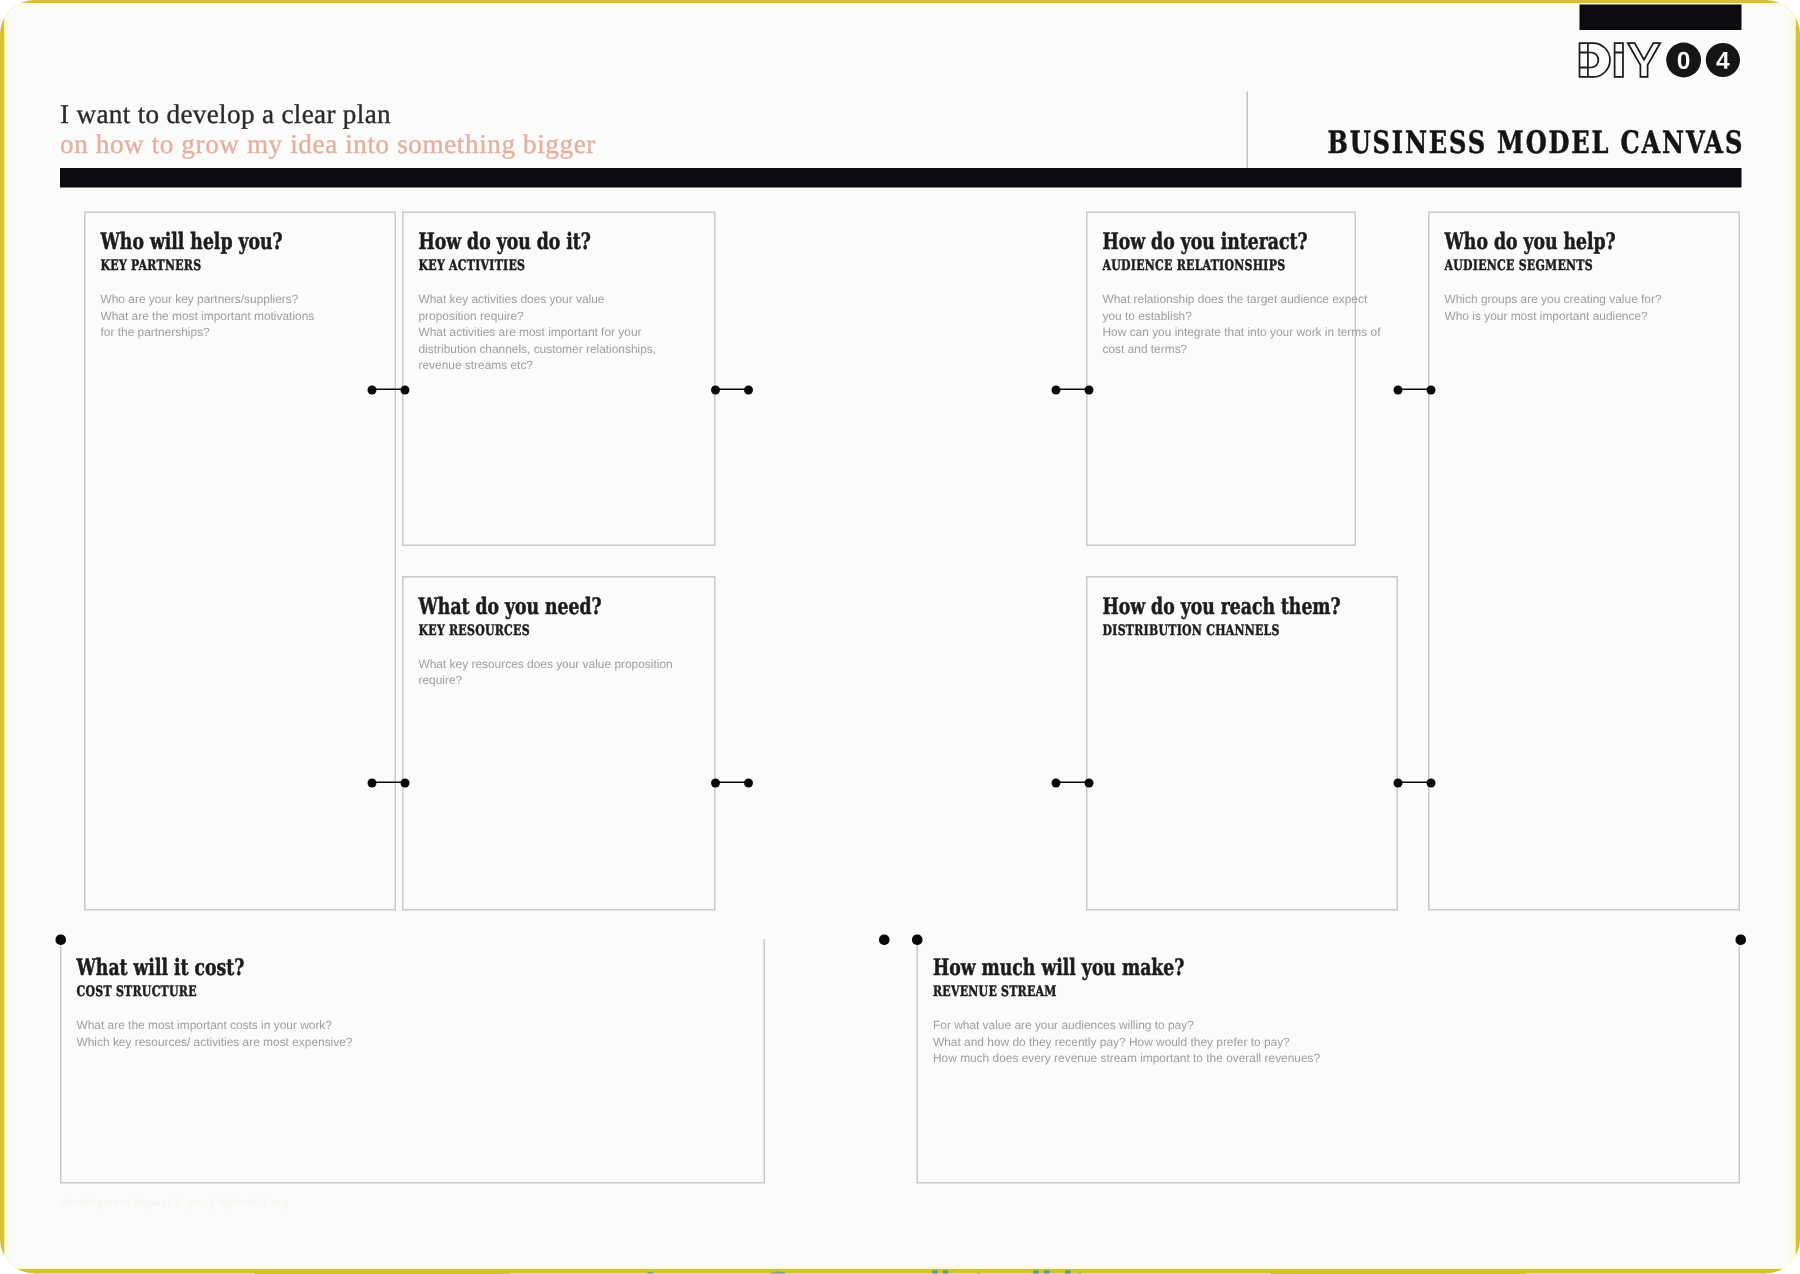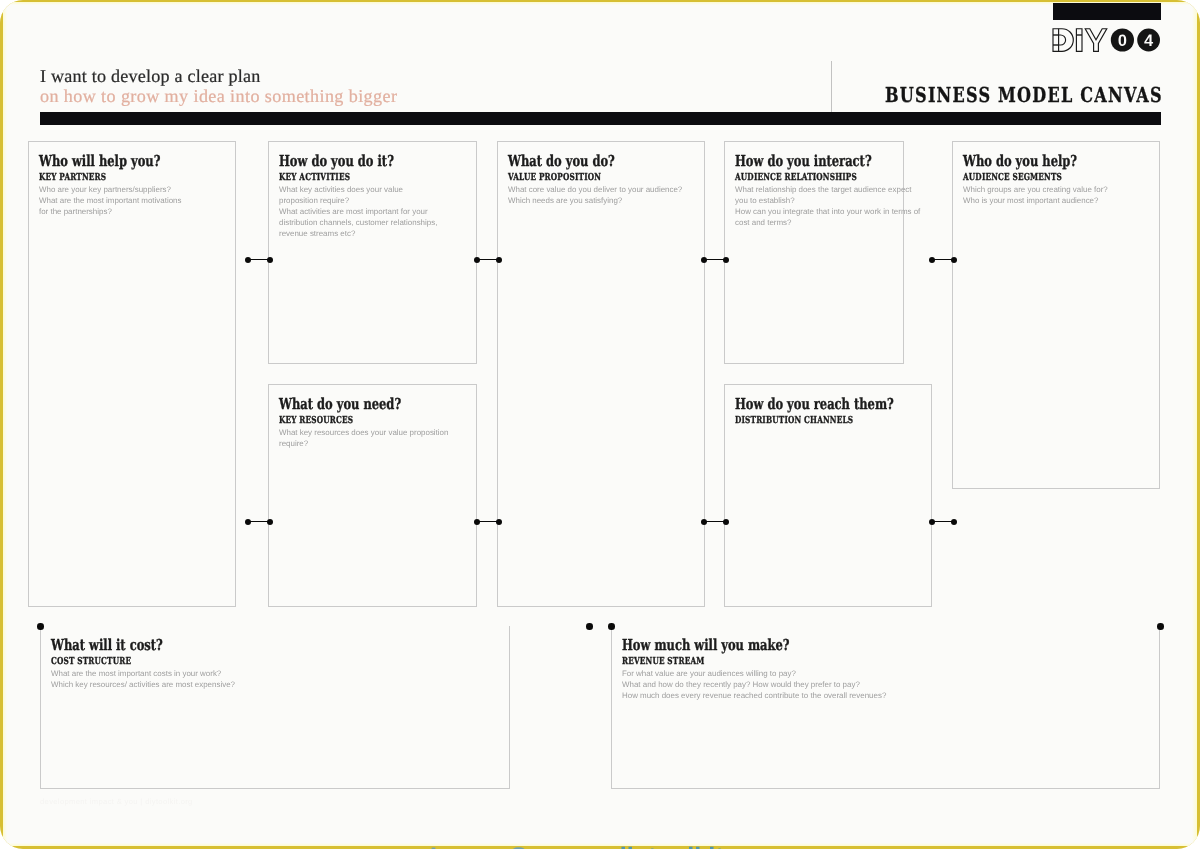--- a/index.html
+++ b/index.html
@@ -25,40 +25,40 @@
   .vdiv{position:absolute;left:831px;top:61px;width:1px;height:52px;background:#c2c2c2;}
   .bmc-title{position:absolute;left:885px;top:83px;
              font-family:"DejaVu Serif Condensed","DejaVu Serif",serif;
              font-weight:bold;font-size:20.6px;letter-spacing:1.4px;color:#141414;white-space:nowrap;
              -webkit-text-stroke:0.3px #141414;
              transform:scaleX(0.868);transform-origin:0 0;}
   .blackbar-main{position:absolute;left:40px;top:112px;width:1121px;height:12.5px;background:#0c0c10;}
 
   
   .box{position:absolute;border:1px solid #cacaca;box-sizing:border-box;}
-  #b-key-partners          {left:28px;  top:141px; width:208px; height:466px;}
+  #b-key-partners          {left:56px;  top:141px; width:208px; height:466px;}
   #b-key-activities        {left:268px; top:141px; width:209px; height:223px;}
   #b-key-resources         {left:268px; top:384px; width:209px; height:223px;}
   #b-value-proposition     {left:497px; top:141px; width:208px; height:466px;}
   #b-audience-relationships{left:724px; top:141px; width:180px; height:223px;}
   #b-distribution-channels {left:724px; top:384px; width:208px; height:223px;}
-  #b-audience-segments     {left:952px; top:141px; width:208px; height:348px;}
+  #b-audience-segments     {left:952px; top:141px; width:208px; height:466px;}
   #b-cost-structure        {left:40px;  top:626px; width:470px; height:163px;}
   #b-revenue-stream        {left:611px; top:626px; width:549px; height:163px;}
   .pad{position:absolute;left:10px;top:12px;right:8px;}
   .t{font-family:"DejaVu Serif Condensed","DejaVu Serif",serif;font-weight:bold;font-size:15.1px;
      color:#1c1c1c;line-height:15px;letter-spacing:0px;white-space:nowrap;
      -webkit-text-stroke:0.34px #1c1c1c;
      transform:scaleX(0.846);transform-origin:0 0;}
   .s{font-family:"DejaVu Serif Condensed","DejaVu Serif",serif;font-weight:bold;font-size:9.6px;
      letter-spacing:.2px;color:#1c1c1c;line-height:12px;white-space:nowrap;margin-top:3px;
      -webkit-text-stroke:0.3px #1c1c1c;
      transform:scaleX(0.846);transform-origin:0 0;}
   .b{font-family:"Liberation Sans",sans-serif;font-size:7.95px;line-height:11px;color:#9e9e9e;
-     letter-spacing:0px;}
+     margin-top:10px;letter-spacing:0px;}
   .b div{white-space:nowrap;}
 
   
   .conn{position:absolute;height:6px;}
   .conn .bar{position:absolute;left:2px;right:2px;top:2.1px;height:1.9px;background:#0a0a0a;}
   .conn .d{position:absolute;top:0;width:6px;height:6px;border-radius:50%;background:#0a0a0a;}
   .conn .d.l{left:0;} .conn .d.r{right:0;}
 
   
   .bbox{position:absolute;box-sizing:border-box;border:1px solid #cacaca;border-top:none;}
@@ -142,30 +142,20 @@
   <div class="box" id="b-key-resources">
     <div class="pad">
       <div class="t">What do you need?</div>
       <div class="s">KEY RESOURCES</div>
       <div class="b">
         <div>What key resources does your value proposition</div>
         <div>require?</div>
       </div>
     </div>
   </div>
-  <div class="box" id="b-value-proposition">
-    <div class="pad">
-      <div class="t">What do you do?</div>
-      <div class="s">VALUE PROPOSITION</div>
-      <div class="b">
-        <div>What core value do you deliver to your audience?</div>
-        <div>Which needs are you satisfying?</div>
-      </div>
-    </div>
-  </div>
   <div class="box" id="b-audience-relationships">
     <div class="pad">
       <div class="t">How do you interact?</div>
       <div class="s">AUDIENCE RELATIONSHIPS</div>
       <div class="b">
         <div>What relationship does the target audience expect</div>
         <div>you to establish?</div>
         <div>How can you integrate that into your work in terms of</div>
         <div>cost and terms?</div>
       </div>
@@ -197,21 +187,21 @@
       </div>
     </div>
   </div>
   <div class="bbox" id="b-revenue-stream">
     <div class="pad">
       <div class="t">How much will you make?</div>
       <div class="s">REVENUE STREAM</div>
       <div class="b">
         <div>For what value are your audiences willing to pay?</div>
         <div>What and how do they recently pay? How would they prefer to pay?</div>
-        <div>How much does every revenue reached contribute to the overall revenues?</div>
+        <div>How much does every revenue stream important to the overall revenues?</div>
       </div>
     </div>
   </div>
 
   <div class="conn" style="left:244.5px;top:256.5px;width:28px;">
     <span class="d l"></span>
     <span class="bar"></span>
     <span class="d r"></span>
   </div>
   <div class="conn" style="left:473.5px;top:256.5px;width:28px;">

